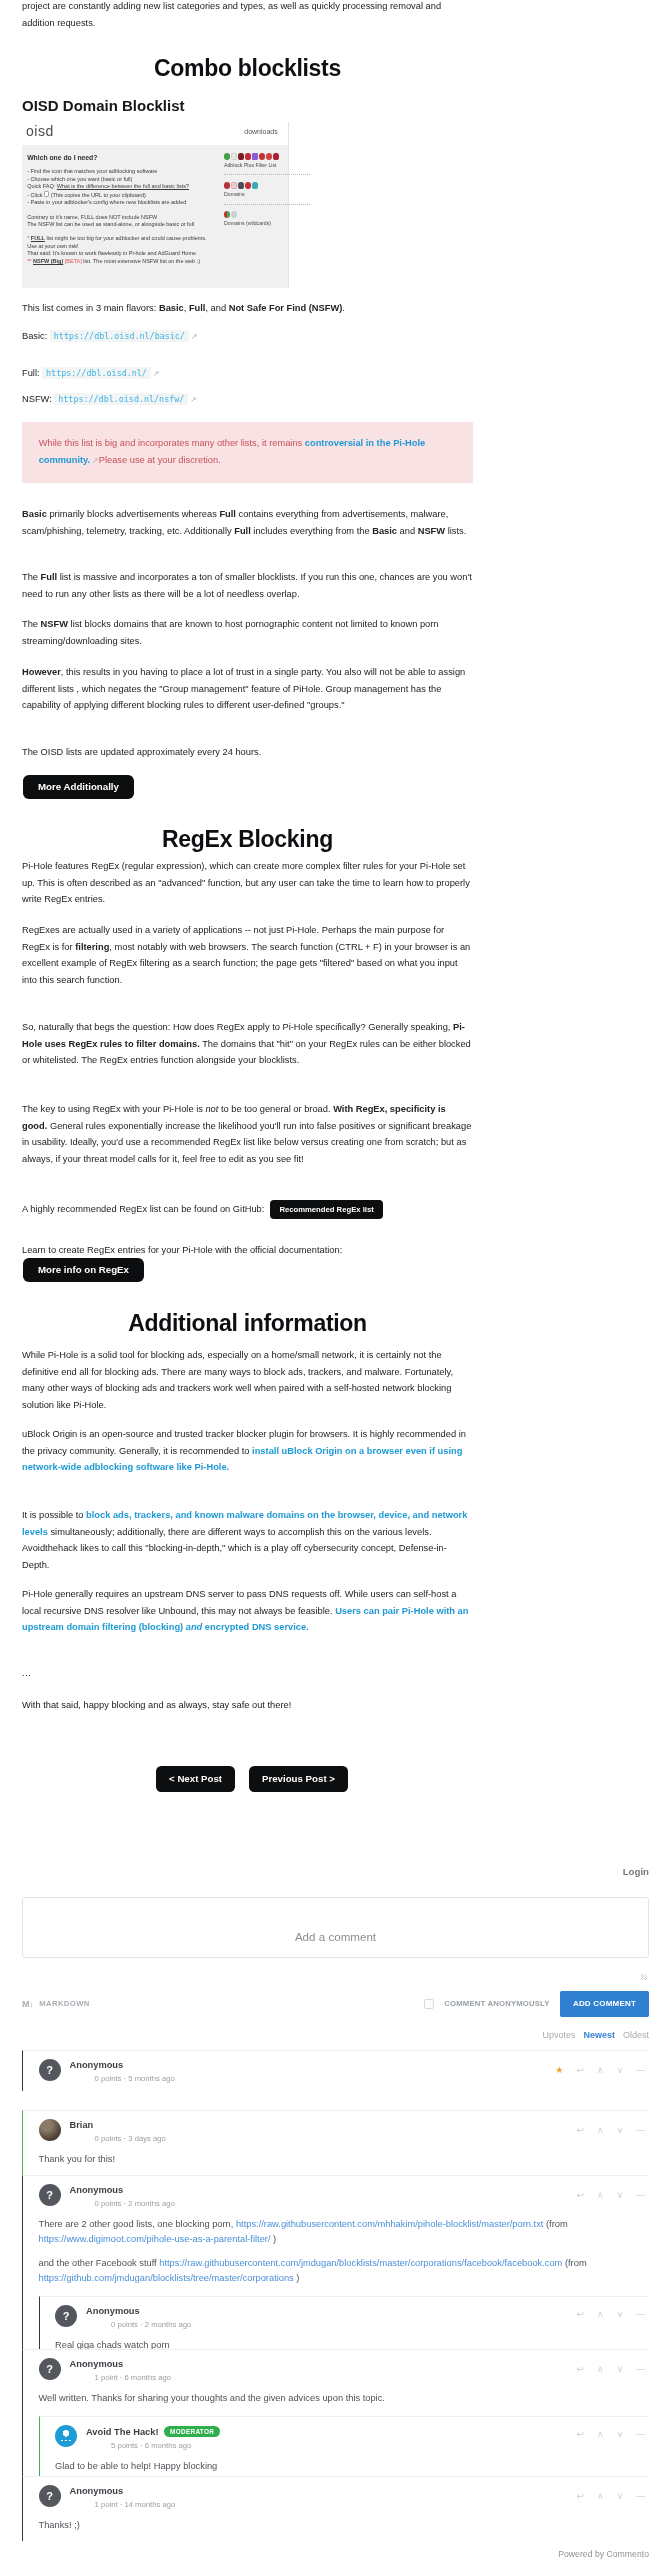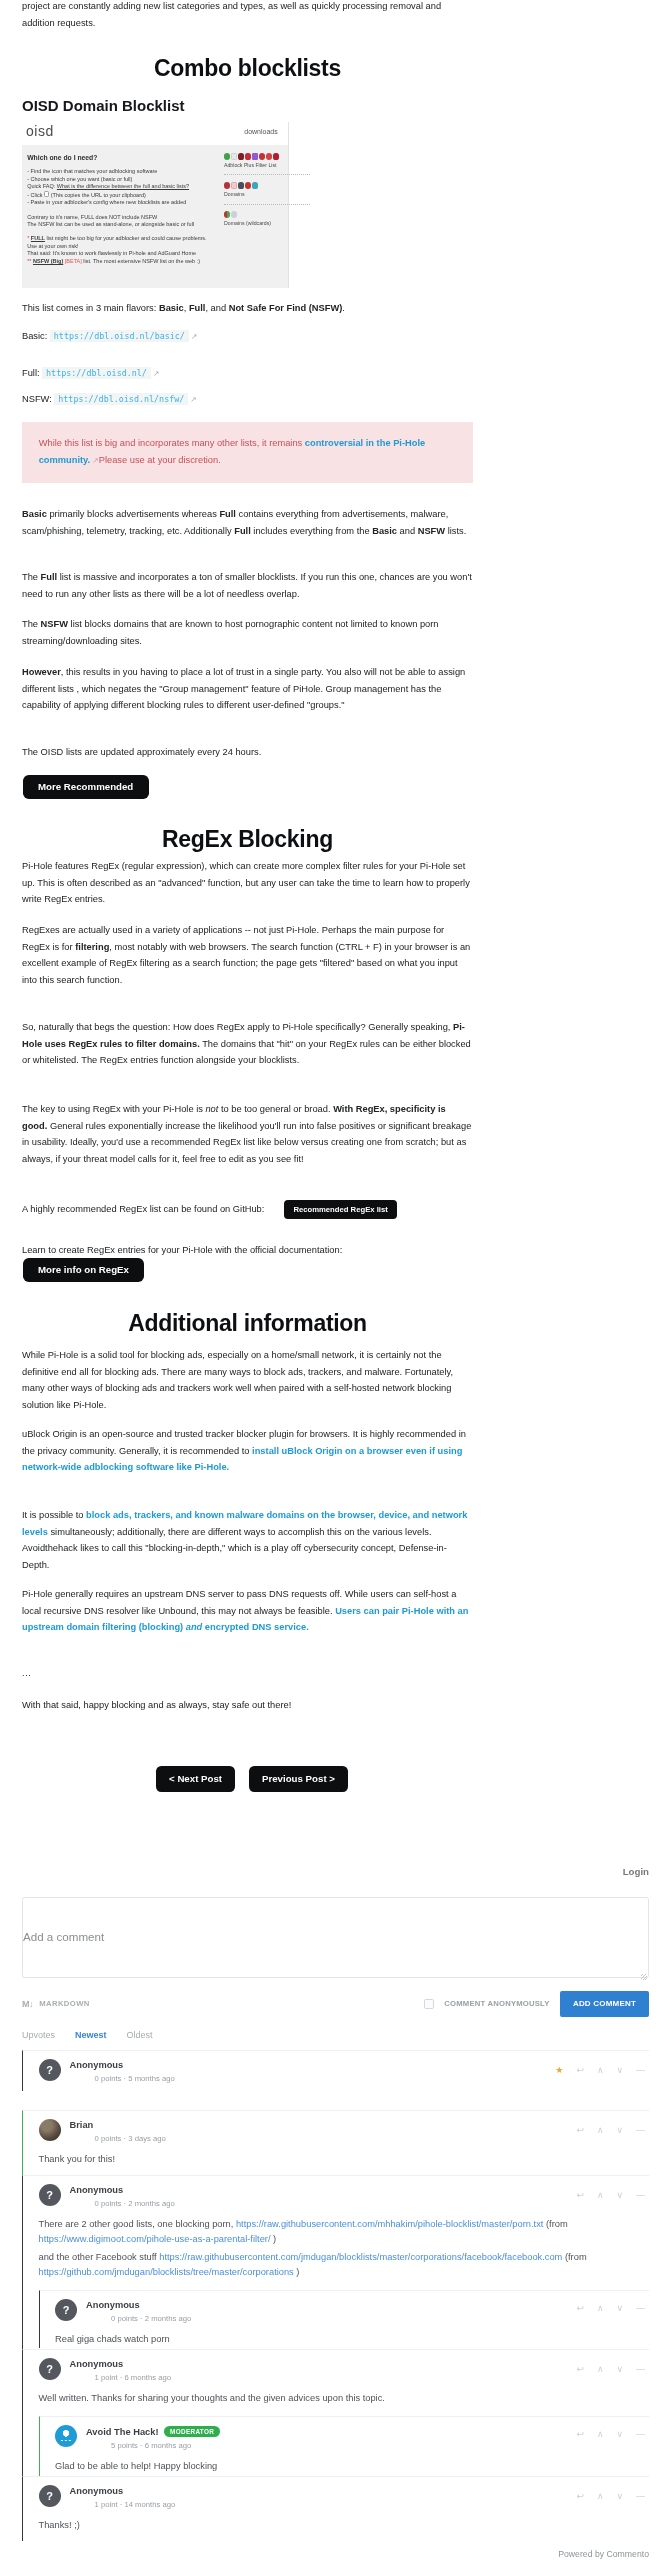--- a/index.html
+++ b/index.html
@@ -52,60 +52,60 @@
   
   .linkrow { font-size:9.3px; color:#212327; }
   
   .pink { background:#f8e2e3; padding:13px 16.7px; font-size:9.3px; line-height:17.4px; color:#c9505a; }
   
   .btn-black { position:absolute; background:#0d0e10; color:#fff; font-weight:bold; font-size:9.7px;
     border:none; border-radius:5.8px; padding:0 15.5px; height:24px; line-height:24px; text-align:center; cursor:pointer;
     font-family:"Liberation Sans",sans-serif; }
   .btn-small { background:#0d0e10; color:#fff; font-weight:bold; font-size:7.7px; border:none; border-radius:3.9px;
     padding:5.2px 9px; cursor:pointer; white-space:nowrap; font-family:"Liberation Sans",sans-serif; }
-  .gh-row { display:flex; align-items:center; gap:20px; }
+  .gh-row { display:flex; align-items:center; gap:6px; }
   .dots { font-size:9.3px; color:#212327; letter-spacing:0.6px; }
   .nav-btn { position:absolute; top:1766px; height:26px; line-height:26px; background:#0d0e10; color:#fff;
     font-weight:bold; font-size:9.7px; border:none; border-radius:5.2px; padding:0 13px; cursor:pointer;
     font-family:"Liberation Sans",sans-serif; }
   .chev { font-weight:bold; }
   
   .cwrap { position:absolute; left:22px; width:627px; }
   .login { text-align:right; font-size:9.7px; font-weight:bold; color:#757a7f; }
-  .comment-box { width:627px; height:81px; border:0.6px solid #e2e5e8; border-radius:2.6px; resize:none;
-    padding-top:32px; font-size:11.6px; color:#555; outline:none; background:#fff;
+  .comment-box { width:627px; height:61px; border:0.6px solid #e2e5e8; border-radius:2.6px; resize:none;
+    text-align:center; padding-top:32px; font-size:11.6px; color:#555; outline:none; background:#fff;
     font-family:"Liberation Sans",sans-serif; }
   .comment-box::placeholder { color:#8b8f94; }
   .rsz { position:absolute; right:1.9px; top:77px; width:5.8px; height:5.8px;
     background:repeating-linear-gradient(135deg,transparent 0 1.3px,#c3c9cd 1.3px 1.9px); }
   .toolbar { display:flex; justify-content:space-between; align-items:center; }
   .md-group { display:flex; align-items:center; gap:6.4px; color:#a9aeb3; }
   .md-logo { font-weight:bold; font-size:9px; letter-spacing:-0.6px; }
   .md-label { font-size:7.7px; font-weight:bold; letter-spacing:0.4px; }
   .tb-right { display:flex; align-items:center; gap:10.3px; }
   .chk { display:inline-block; width:9.7px; height:9.7px; border:0.6px solid #d4d9dd; border-radius:1.9px; background:#fbfcfd; }
   .anon-label { font-size:7.7px; font-weight:bold; color:#9aa0a5; letter-spacing:0.2px; }
   .btn-blue { background:#2f80d0; color:#fff; font-weight:bold; font-size:8px; letter-spacing:0.2px;
     border:none; border-radius:1.9px; padding:8.4px 13px; cursor:pointer; font-family:"Liberation Sans",sans-serif; }
-  .sort { display:flex; gap:20px; font-size:9px; color:#a7abaf; }
+  .sort { display:flex; justify-content:flex-end; gap:8px; font-size:9px; color:#a7abaf; }
   .sort .active { color:#3884d6; font-weight:bold; }
   .card { position:absolute; left:22px; width:627px; border-top:0.6px solid #edeff1; border-left:1.3px solid #35373d;
     padding:7.7px 0 7.7px 15.5px; background:#fff; }
   .card.green { border-left-color:#3cb155; }
   .c-head { display:flex; gap:9px; align-items:flex-start; }
   .avatar { width:22px; height:22px; border-radius:50%; background:#55575f; color:#fff; font-weight:bold;
     font-size:11px; display:flex; align-items:center; justify-content:center; flex:none; }
   .avatar.photo { background:radial-gradient(circle at 35% 30%,#8a7a68 0 25%,#57493e 60%,#2e2a26 100%); }
   .avatar.octo { background:radial-gradient(circle at 50% 38%,#ffffff 0 18%,#1e9cd7 19% 100%); position:relative; }
   .avatar.octo::after { content:""; position:absolute; left:5.2px; bottom:4.5px; width:11.6px; height:3.2px;
     background:radial-gradient(circle,#fff 0 0.9px,transparent 1px) 0 0/3.9px 3.2px repeat-x; }
   .c-name { font-size:9.3px; font-weight:bold; color:#3c3f45; padding-top:1.3px; }
   .c-meta { font-size:7.7px; color:#999ea5; margin-top:3.9px;padding-left:25px; }
   .c-body { margin-top:9px; font-size:9.3px; color:#4e5258; line-height:15px; }
-  .c-body p + p { margin-top:3px; }
+  .c-body p + p { margin-top:9px; }
   .c-icons { position:absolute; right:3.9px; top:14px; display:flex; gap:13px; color:#cbd0d5; font-size:9px; }
   .c-icons .star { color:#f0a32e; }
   .badge { display:inline-block; background:#2fae4e; color:#fff; font-size:6.4px; font-weight:bold;
     padding:1.9px 5.8px; border-radius:5.8px; margin-left:5.8px; vertical-align:1.3px; letter-spacing:0.3px; }
   .reply-card { position:relative; margin-top:10.3px; border-top:0.6px solid #edeff1; border-left:1.3px solid #35373d;
     padding:7.7px 0 1.3px 15.5px; }
   .reply-card.green { border-left-color:#3cb155; }
   .powered { text-align:right; font-size:8.7px; color:#8e9499; }
 </style>
 </head>
@@ -157,21 +157,21 @@
   <div class="col linkrow" style="top:394px"><span>NSFW: </span><span class="code">https://dbl.oisd.nl/nsfw/</span><span class="ext"> ↗</span></div>
 
   <div class="col pink" style="top:422px"><span>While this list is big and incorporates many other lists, it remains </span><span class="bl">controversial in the Pi-Hole community.</span><span class="ext"> ↗</span><span>Please use at your discretion.</span></div>
 
   <div class="col para" style="top:506px"><span class="b">Basic</span><span> primarily blocks advertisements whereas </span><span class="b">Full</span><span> contains everything from advertisements, malware, scam/phishing, telemetry, tracking, etc. Additionally </span><span class="b">Full</span><span> includes everything from the </span><span class="b">Basic</span><span> and </span><span class="b">NSFW</span><span> lists.</span></div>
   <div class="col para" style="top:569px"><span>The </span><span class="b">Full</span><span> list is massive and incorporates a ton of smaller blocklists. If you run this one, chances are you won't need to run any other lists as there will be a lot of needless overlap.</span></div>
   <div class="col para" style="top:616px"><span>The </span><span class="b">NSFW</span><span> list blocks domains that are known to host pornographic content not limited to known porn streaming/downloading sites.</span></div>
   <div class="col para" style="top:664px"><span class="b">However</span><span>, this results in you having to place a lot of trust in a single party. You also will not be able to assign different lists , which negates the "Group management" feature of PiHole. Group management has the capability of applying different blocking rules to different user-defined "groups."</span></div>
   <div class="col para" style="top:744px">The OISD lists are updated approximately every 24 hours.</div>
 
-  <button class="btn-black" style="top:775px;left:22.5px">More Recommended</button>
+  <button class="btn-black" style="top:775px;left:22.5px">More Additionally</button>
 
   <h1 class="col" style="top:826px">RegEx Blocking</h1>
   <div class="col para" style="top:858px">Pi-Hole features RegEx (regular expression), which can create more complex filter rules for your Pi-Hole set up. This is often described as an "advanced" function, but any user can take the time to learn how to properly write RegEx entries.</div>
   <div class="col para" style="top:922px"><span>RegExes are actually used in a variety of applications -- not just Pi-Hole. Perhaps the main purpose for RegEx is for </span><span class="b">filtering</span><span>, most notably with web browsers. The search function (CTRL + F) in your browser is an excellent example of RegEx filtering as a search function; the page gets "filtered" based on what you input into this search function.</span></div>
   <div class="col para" style="top:1019px"><span>So, naturally that begs the question: How does RegEx apply to Pi-Hole specifically? Generally speaking, </span><span class="b">Pi-Hole uses RegEx rules to filter domains.</span><span> The domains that "hit" on your RegEx rules can be either blocked or whitelisted. The RegEx entries function alongside your blocklists.</span></div>
   <div class="col para" style="top:1101px"><span>The key to using RegEx with your Pi-Hole is </span><span class="i">not</span><span> to be too general or broad. </span><span class="b">With RegEx, specificity is good.</span><span> General rules exponentially increase the likelihood you'll run into false positives or significant breakage in usability. Ideally, you'd use a recommended RegEx list like below versus creating one from scratch; but as always, if your threat model calls for it, feel free to edit as you see fit!</span></div>
 
   <div class="col gh-row" style="top:1200px">
     <span class="para">A highly recommended RegEx list can be found on GitHub:</span>
     <button class="btn-small">Recommended RegEx list</button>

